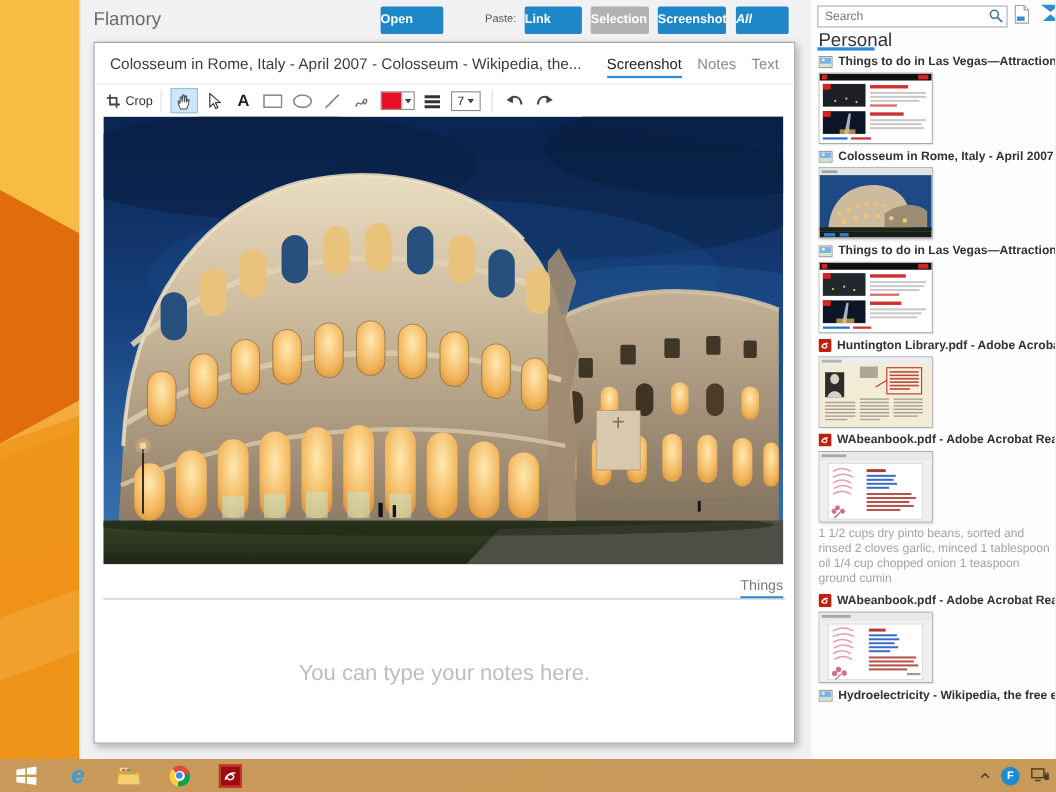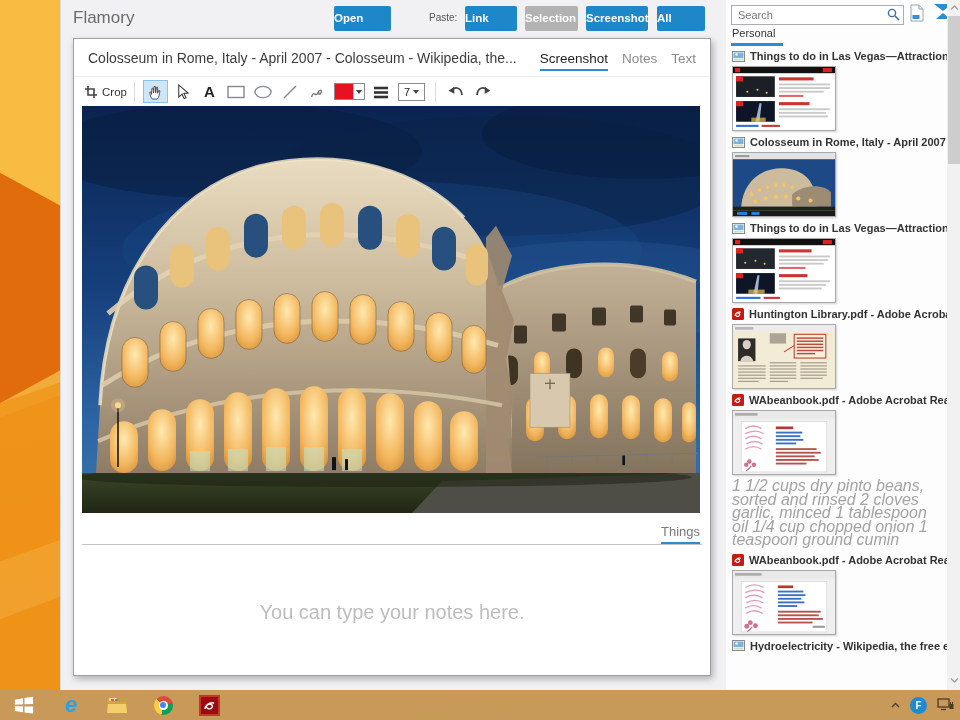--- a/index.html
+++ b/index.html
@@ -10,34 +10,34 @@
   .desktop { position:absolute; inset:0;
     background:linear-gradient(165deg,#f7b033 0%,#ee8a12 55%,#f29c1e 100%); }
   .facet { position:absolute; inset:0; }
   .f1 { background:#f9bc42; clip-path:polygon(0 0,55% 0,0 42%); }
   .f2 { background:#f6c35a; opacity:.5; clip-path:polygon(0 46%,100% 0,100% 8%,0 58%); }
   .f3 { background:#e06c0c; clip-path:polygon(0 24%,22% 40%,0 56%); }
   .f4 { background:#ef9419; opacity:.75; clip-path:polygon(0 56%,26% 44%,52% 100%,0 100%); }
   .f5 { background:#f3b148; opacity:.45; clip-path:polygon(0 78%,100% 30%,100% 36%,0 86%); }
 
   
-  .app { position:absolute; left:60px; top:0; width:804px; height:690px;
+  .app { position:absolute; left:72px; top:0; width:804px; height:690px;
     background:#f1f1f3; border-left:1px solid #d8d8d8;padding-left:20px; }
 
   .topbar { position:absolute; left:0; top:0; right:0; height:36px; }
   .app-title { position:absolute; left:12px; top:8px; font-size:17px; color:#6b6b6b; }
   .btn { position:absolute; top:6px; height:25px; background:#1e87c8; color:#fff;
     font-size:11.5px; font-weight:bold; border:none; border-radius:2px; text-align:left;
     line-height:25px; padding:0; cursor:default; }
   .btn-open { left:273px; width:57px; }
   .paste-label { position:absolute; left:368px; top:12px; font-size:10px; color:#555; }
   .btn-link { left:404px; width:52px; }
   .btn-selection { left:464px; width:53px; background:#b2b2b2; }
   .btn-screenshot { left:525px; width:62px; }
-  .btn-all { left:596px; width:48px; }
+  .btn-all { left:596px; width:48px;font-style:italic; }
 
   
   .viewer { position:absolute; left:12px; top:38px; width:638px; height:638px;
     background:#fff; border:1px solid #9f9f9f; box-shadow:2px 3px 7px rgba(0,0,0,.28); }
   .vtitle-row { display:flex; align-items:baseline; padding:11px 14px 5px 14px;
     border-bottom:1px solid #ececec; }
   .vtitle { flex:1; font-size:14px; color:#3c3c3c; white-space:nowrap; overflow:hidden; }
   .vtabs { display:flex; gap:14px; font-size:13.5px; color:#8a8a8a; }
   .vtab { padding-bottom:3px; }
   .vtab.active { color:#222; border-bottom:2px solid #2a8dd4; }
@@ -71,33 +71,33 @@
 
   
   .sidebar { position:absolute; left:665px; top:0; width:235px; height:690px; background:#fdfdfd; }
   .search-wrap { position:absolute; left:5px; top:5px; width:173px; height:20px; }
   .search-input { width:100%; height:100%; border:1px solid #abadb3; font-size:11px;
     padding:2px 20px 2px 6px; color:#444; font-family:"Liberation Sans",sans-serif; }
   .search-ic { position:absolute; right:4px; top:3px; }
   .hdr-ic { position:absolute; top:4px; }
   .ic-doc { left:183px; }
   .ic-collapse { left:207px; }
-  .personal { position:absolute; left:6px; top:27px; font-size:11px; color:#333; }
+  .personal { position:absolute; left:6px; top:27px; font-size:17px; color:#333; }
   .personal-underline { position:absolute; left:5px; top:43px; width:52px; height:3px;
     background:#2a8dd4; }
 
   .slist { position:absolute; left:6px; top:48px; width:226px; height:640px; overflow:hidden; }
   .sitem { margin-bottom:3px; }
   .sitem-h { display:flex; align-items:center; gap:5px; height:16px; margin-bottom:2px; }
   .sitem-t { font-size:11px; font-weight:bold; color:#333; white-space:nowrap;
     overflow:hidden; width:198px; }
   .thumb { width:104px; height:65px; border:1px solid #a9a9a9; background:#fff;
     box-shadow:1px 1px 2px rgba(0,0,0,.18); margin-bottom:1px; }
   .thumb svg { display:block; width:100%; height:100%; }
-  .snippet { font-size:16px; line-height:13.5px; color:#a3a3a3; width:214px; margin:4px 0 5px;font-style:italic; }
+  .snippet { font-size:11px; line-height:13.5px; color:#a3a3a3; width:214px; margin:4px 0 5px; }
 
   .sscroll { position:absolute; right:0; top:0; width:14px; height:690px; background:#f1f1f1; }
   .sarrow { position:absolute; left:0; width:14px; height:15px; display:flex;
     align-items:center; justify-content:center; }
   .sarrow.up { top:0; } .sarrow.dn { bottom:2px; }
   .sthumb { position:absolute; left:1px; top:16px; width:12px; height:148px; background:#cdcdcd; }
 
   
   .taskbar { position:absolute; left:0; right:0; bottom:0; height:30px;
     background:rgba(197,154,94,.93); display:flex; align-items:center; z-index:50; }

